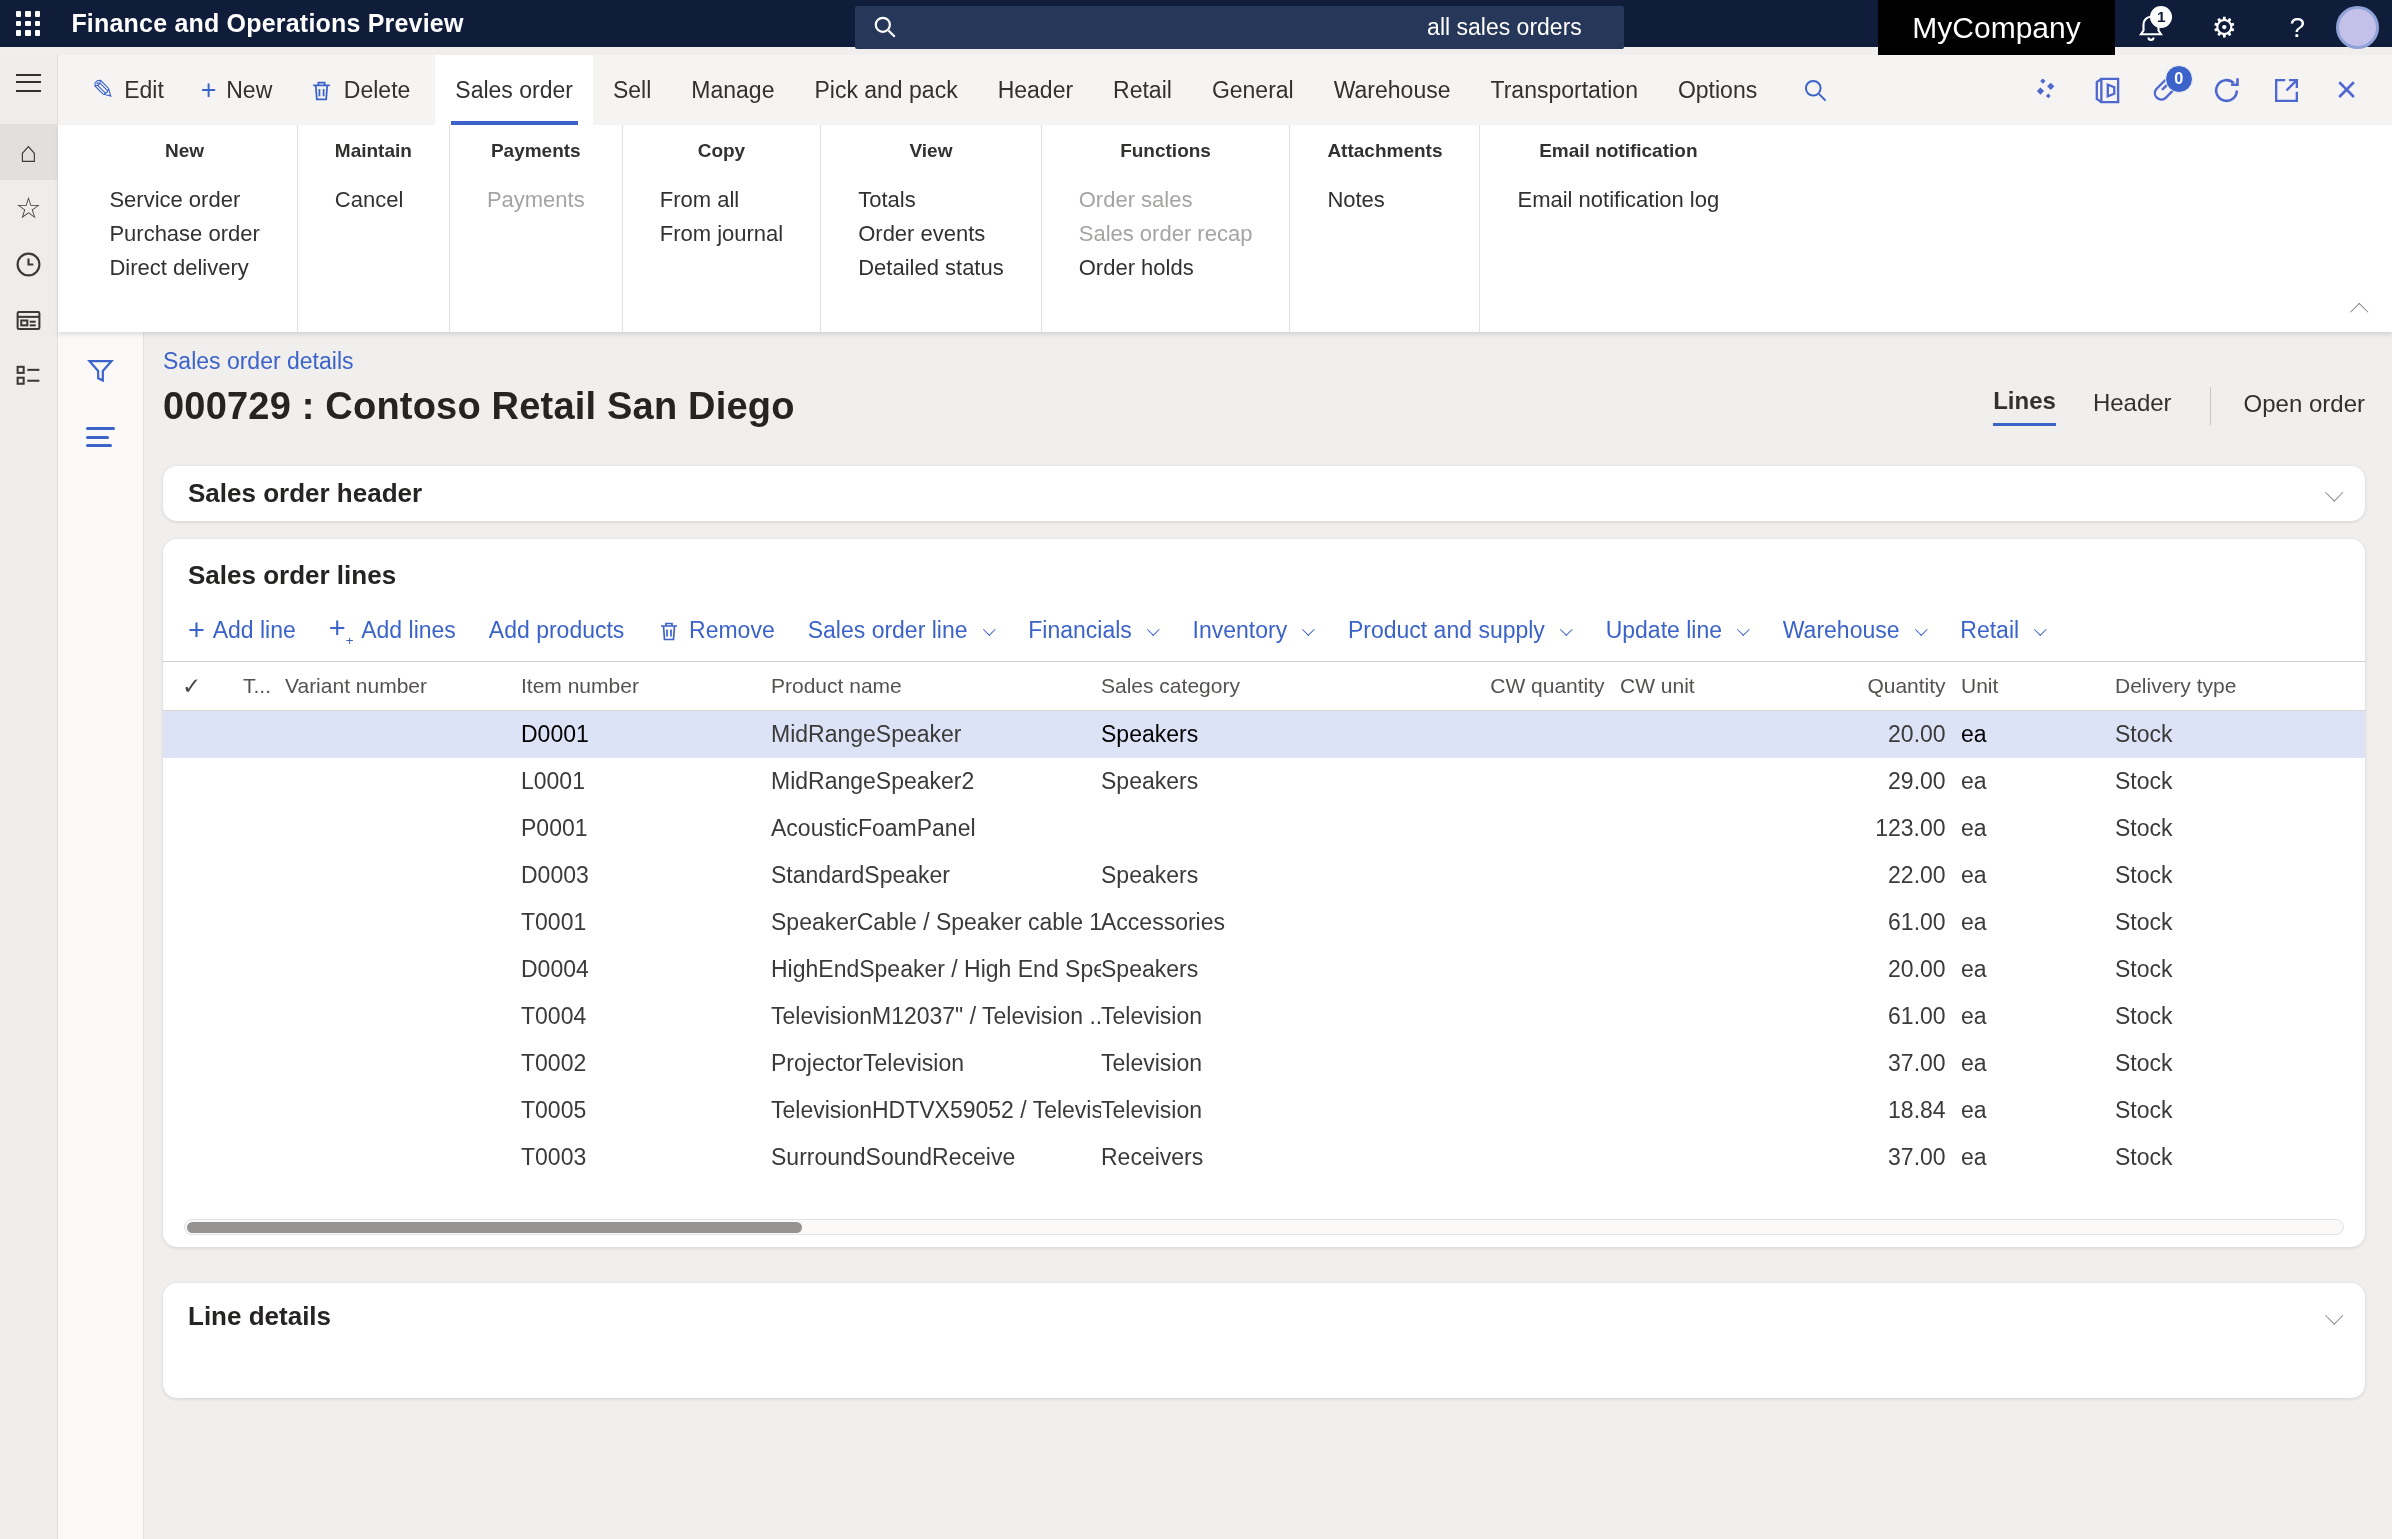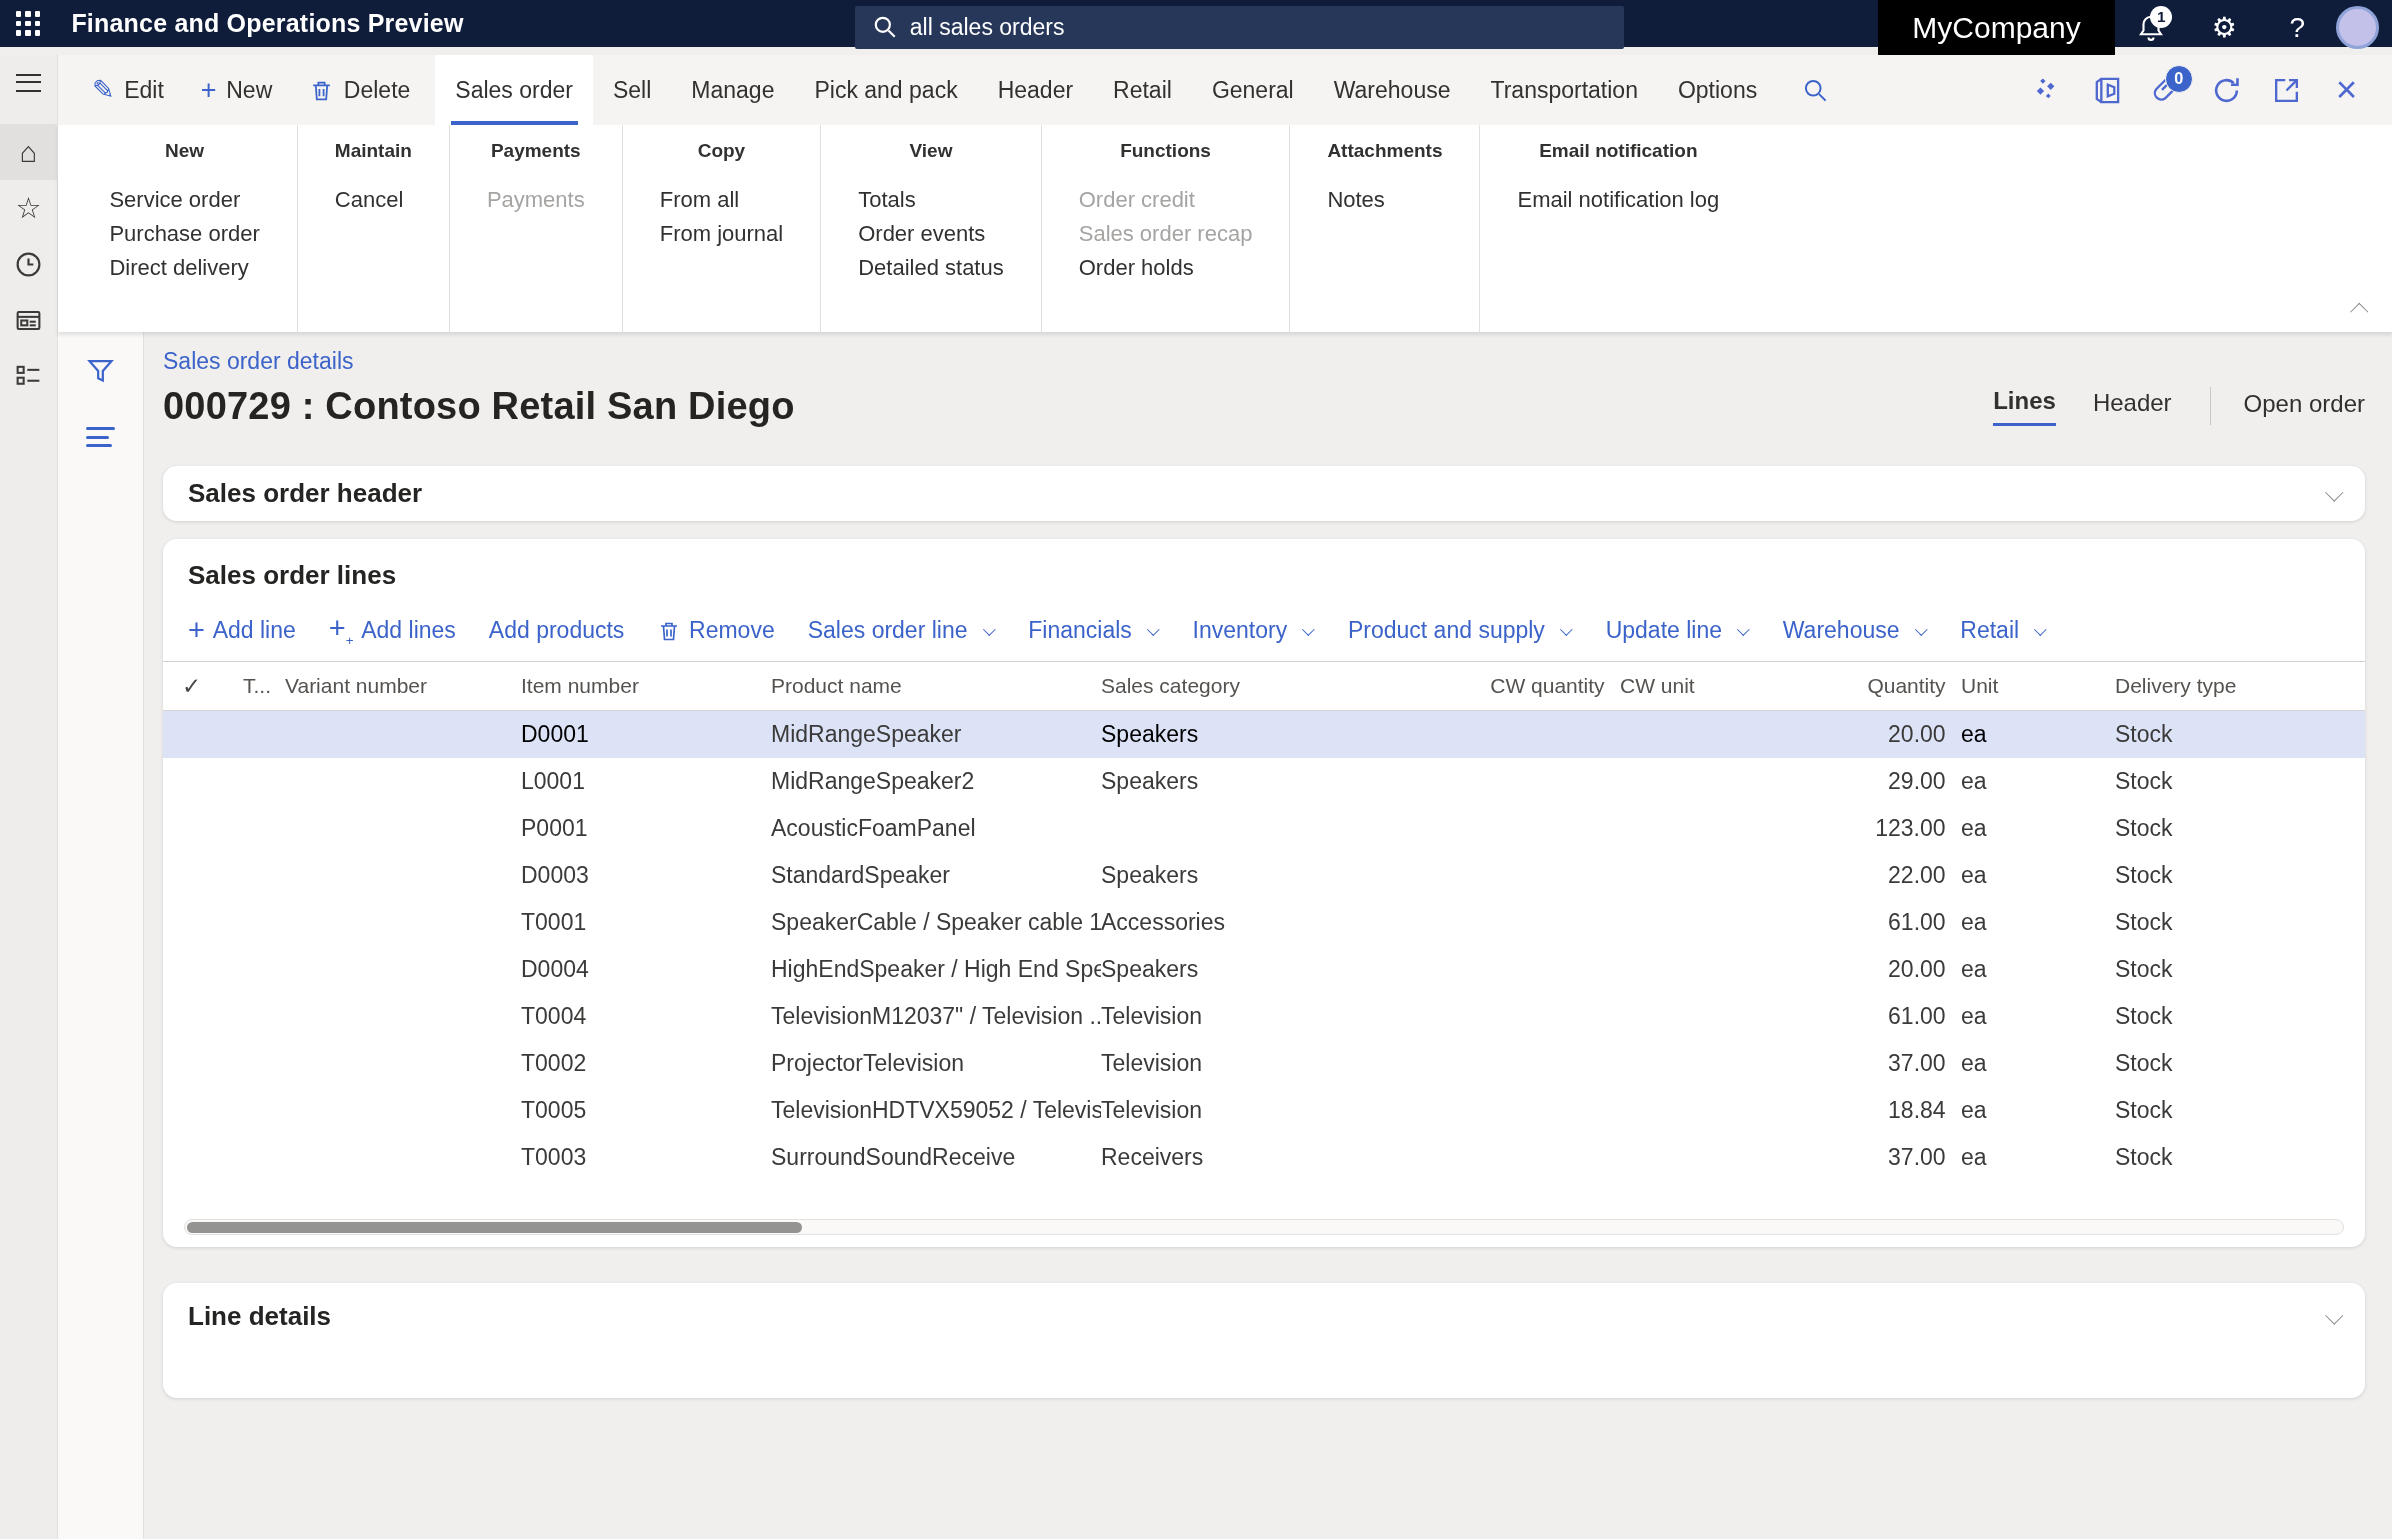--- a/index.html
+++ b/index.html
@@ -9,21 +9,21 @@
   
   .topbar { position:absolute; top:0; left:0; width:2392px; height:47px;
     background:#0F1D3A; display:flex; align-items:center; color:#fff; z-index:30; }
   .waffle { width:56px; height:55px; display:flex; align-items:center; justify-content:center; cursor:pointer; }
   .waffle .dots { display:grid; grid-template-columns:repeat(3,5.8px); grid-gap:3.8px; }
   .waffle i { width:5.8px; height:5.8px; background:#fff; border-radius:1px; display:block; }
   .app-title { font-size:25px; font-weight:bold; margin-left:15.4px; letter-spacing:0.2px; }
   .nav-search { position:absolute; left:855px; top:5.8px; width:769px; height:43px;
     background:#263759; display:flex; align-items:center; padding-left:17.3px; gap:11.5px; border-radius:1.9px; }
   .nav-search input { background:transparent; border:none; outline:none; color:#fff;
-    font-size:23px; font-family:inherit; width:672px; }
+    font-size:23px; font-family:inherit; width:672px;text-align:right; }
   .top-right { position:absolute; right:0; top:0; height:55px; display:flex; align-items:center; }
   .company { height:55px; background:#000; color:#fff; display:flex; align-items:center;
     padding:0 34px; font-size:30px; cursor:pointer; }
   .top-icon { width:73px; height:55px; display:flex; align-items:center; justify-content:center;
     position:relative; cursor:pointer; font-size:28px; color:#fff; }
   .bell-badge { position:absolute; top:5.8px; right:15.4px; min-width:22px; height:22px; border-radius:11.5px;
     background:#fff; color:#0F1D3A; font-size:15.4px; font-weight:bold; display:flex; align-items:center; justify-content:center; }
   .avatar { width:43px; height:43px; border-radius:50%; background:#C3C1EA; border:3.8px solid #8FA3D8; margin:0 13.4px 0 1.9px; cursor:pointer; }
 
   
@@ -317,21 +317,21 @@
     <h3>View</h3>
     <div class="ritems">
       <div class="ritem">Totals</div>
       <div class="ritem">Order events</div>
       <div class="ritem">Detailed status</div>
     </div>
   </div>
   <div class="rgroup">
     <h3>Functions</h3>
     <div class="ritems">
-      <div class="ritem disabled">Order credit</div>
+      <div class="ritem disabled">Order sales</div>
       <div class="ritem disabled">Sales order recap</div>
       <div class="ritem">Order holds</div>
     </div>
   </div>
   <div class="rgroup">
     <h3>Attachments</h3>
     <div class="ritems">
       <div class="ritem">Notes</div>
     </div>
   </div>

